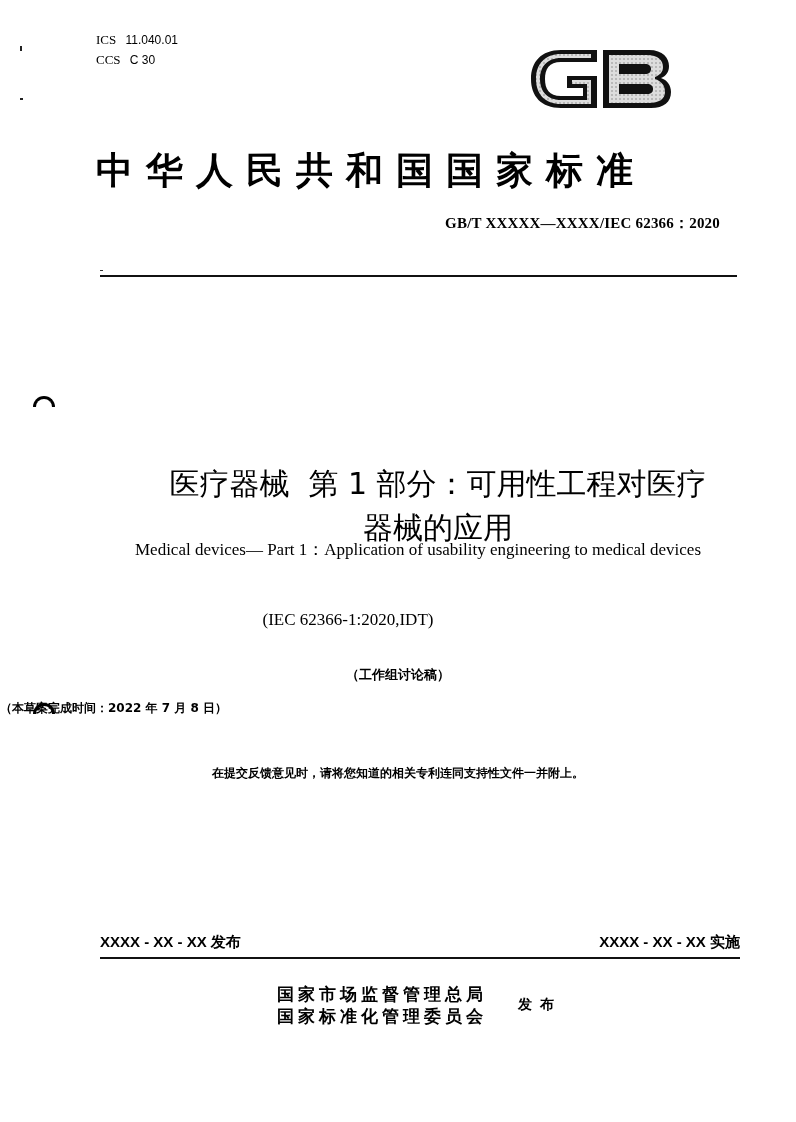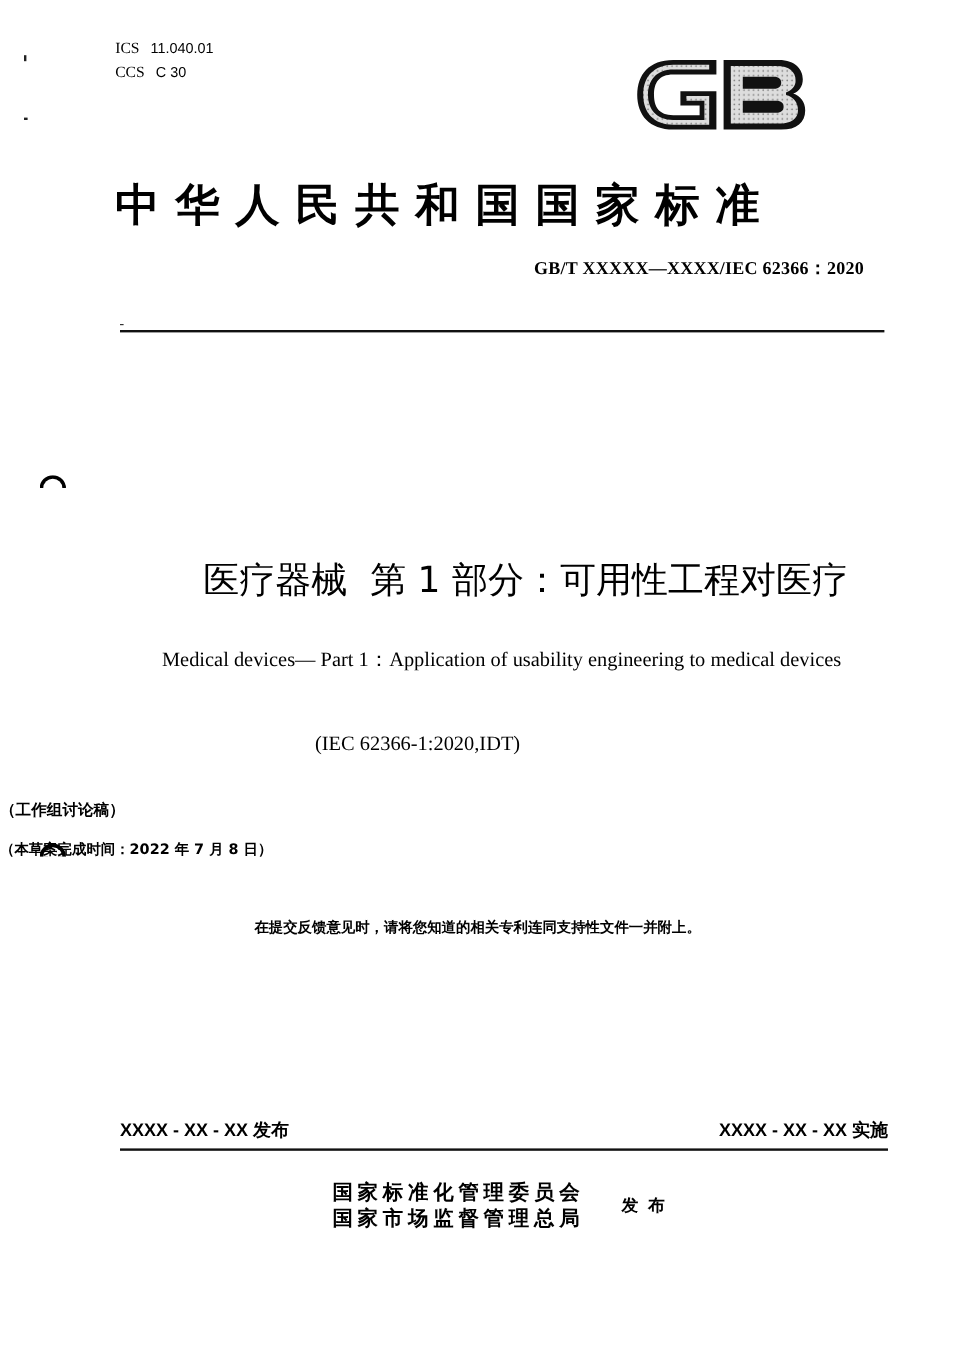--- a/index.html
+++ b/index.html
@@ -12,21 +12,21 @@
     .ics { left: 96px; top: 30px; font-family: "Liberation Serif", serif; font-size: 13px; line-height: 20px; }
     .ics span.num { font-family: "Liberation Sans", sans-serif; font-size: 12px; margin-left: 6px; }
     .gb-logo { left: 527px; top: 42px; width: 148px; height: 74px; }
     .prc-title { left: 96px; top: 146px; width: 640px; font-size: 37px; font-weight: bold; letter-spacing: 13px; white-space: nowrap; font-family: "DejaVu Sans", sans-serif; }
     .std-number { right: 76px; top: 214px; font-family: Liberation Serif, serif; font-size: 15px; font-weight: bold; letter-spacing: 0.2px; }
     .rule-top { left: 100px; top: 275px; width: 637px; height: 2px; background: #111; }
     .rule-tick { left: 100px; top: 270px; width: 3px; height: 1px; background: #333; }
     .cn-title { left: 100px; top: 424px; width: 676px; text-align: center; font-size: 30px; line-height: 44px; font-family: "DejaVu Sans", sans-serif; }
     .en-title { left: 60px; top: 538px; width: 716px; text-align: center; font-family: "Liberation Serif", serif; font-size: 17px; }
     .iec-ref { left: 0; top: 610px; width: 696px; text-align: center; font-family: "Liberation Serif", serif; font-size: 17px; }
-    .draft-status { left: 0; top: 666px; width: 796px; font-size: 13px; font-weight: bold; }
+    .draft-status { left: 0; top: 666px; width: 796px; text-align: center; font-size: 13px; font-weight: bold; }
     .draft-date { left: 0; top: 700px; width: 720px; text-align: left; font-size: 12px; font-weight: bold; }
     .patent-note { left: 0; top: 765px; width: 796px; text-align: center; font-size: 12px; font-weight: bold; }
     .publish-date { left: 100px; top: 933px; font-family: "Liberation Sans", sans-serif; font-size: 15px; font-weight: bold; }
     .implement-date { right: 56px; top: 933px; font-family: "Liberation Sans", sans-serif; font-size: 15px; font-weight: bold; }
     .rule-bottom { left: 100px; top: 957px; width: 640px; height: 2px; background: #111; }
     .issuers { left: 277px; top: 983px; font-size: 17px; font-weight: bold; letter-spacing: 4px; line-height: 22px; }
     .issue-label { left: 518px; top: 996px; font-size: 14px; font-weight: bold; letter-spacing: 8px; }
     .punch { width: 22px; height: 11px; border-radius: 11px 11px 0 0; border: 3px solid #000; border-bottom: none; box-sizing: border-box; }
     .mark { background: #222; }
   </style>
@@ -71,32 +71,33 @@
 <div class="abs std-number">GB/T XXXXX—XXXX/IEC 62366：2020</div>
 
 <div class="abs rule-tick"></div>
 <div class="abs rule-top"></div>
 
 <div class="abs punch" style="left:33px;top:396px;"></div>
 <div class="abs punch" style="left:33px;top:703px;"></div>
 
 <div class="abs cn-title">
   <div style="white-space:pre;margin-top:38px;">医疗器械  第 1 部分：可用性工程对医疗</div>
+  <div>器械的应用</div>
 </div>
 
 <div class="abs en-title">Medical devices— Part 1：Application of usability engineering to medical devices</div>
 
 <div class="abs iec-ref">(IEC 62366-1:2020,IDT)</div>
 
 <div class="abs draft-status">（工作组讨论稿）</div>
 <div class="abs draft-date">（本草案完成时间：2022 年 7 月 8 日）</div>
 
 <div class="abs patent-note">在提交反馈意见时，请将您知道的相关专利连同支持性文件一并附上。</div>
 
 <div class="abs publish-date">XXXX - XX - XX 发布</div>
 <div class="abs implement-date">XXXX - XX - XX 实施</div>
 <div class="abs rule-bottom"></div>
 
 <div class="abs issuers">
+  <div>国家市场监督管理总局</div>
   <div>国家标准化管理委员会</div>
-  <div>国家市场监督管理总局</div>
 </div>
 <div class="abs issue-label">发布</div>
 
 </body></html>

